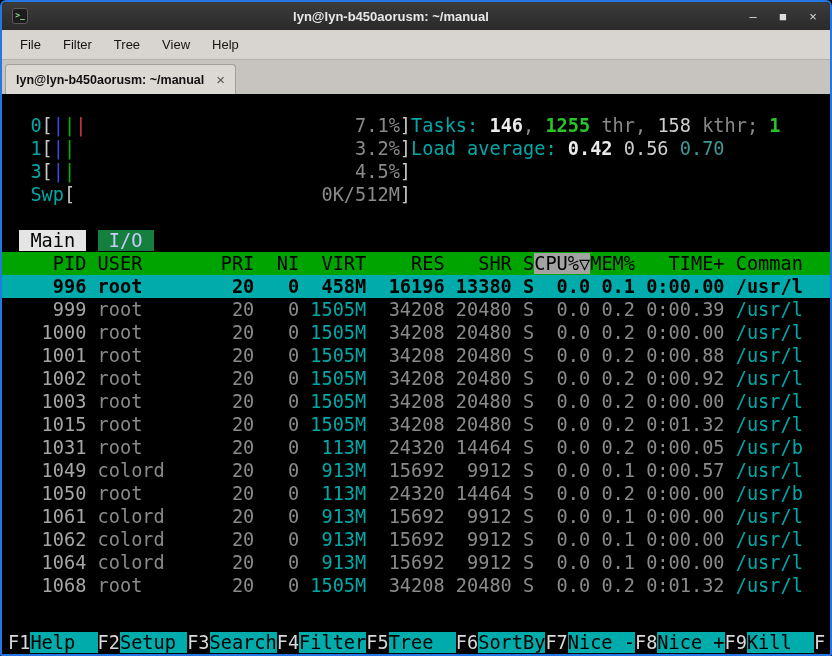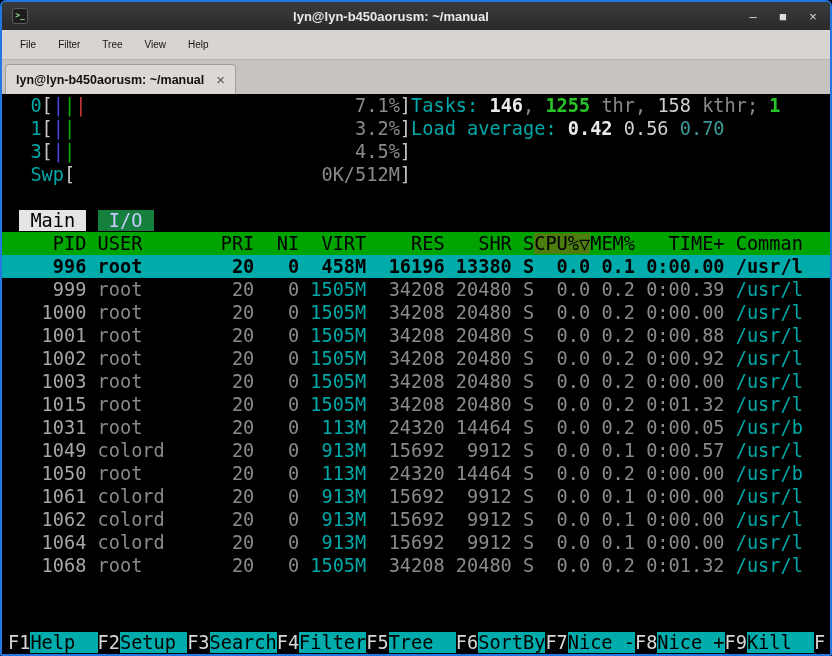--- a/index.html
+++ b/index.html
@@ -4,43 +4,43 @@
 <style>
   *{margin:0;padding:0;box-sizing:border-box}
   html,body{width:832px;height:656px;overflow:hidden;background:#000;font-family:"Liberation Sans",sans-serif}
   .window{width:832px;height:656px;border:2px solid #2476e3;border-radius:6px 6px 2px 2px;display:flex;flex-direction:column;overflow:hidden;background:#000}
   .titlebar{height:28px;background:linear-gradient(#3b3b3b,#2a2a2a);display:flex;align-items:center;padding:0 10px;flex:0 0 auto}
   .title-icon{width:16px;height:16px;background:#1d1d1d;border:1px solid #5a5a5a;border-radius:3px;color:#8fe08f;font-family:"DejaVu Sans Mono",monospace;font-size:8px;line-height:14px;font-weight:bold;text-align:center;margin-right:8px}
   .title-text{flex:1;text-align:center;color:#e8e8e8;font-weight:700;font-size:13px}
   .win-controls{display:flex;gap:16px;color:#dcdcdc;font-size:13px;align-items:center}
   .win-btn{width:14px;text-align:center;cursor:default}
   .menubar{height:30px;background:#d8d4cf;border-bottom:1px solid #b5b1ac;display:flex;align-items:center;padding:0 8px;gap:2px;flex:0 0 auto}
-  .menu-item{padding:5px 10px;font-size:10px;color:#151515}
+  .menu-item{padding:5px 10px;font-size:13px;color:#151515}
   .tabbar{height:34px;background:#c7c3be;display:flex;align-items:stretch;padding:4px 4px 0 3px;flex:0 0 auto}
   .tab{display:flex;align-items:center;gap:12px;background:#dcd8d3;border:1px solid #a29e99;border-bottom:none;border-radius:4px 4px 0 0;padding:0 10px;font-size:12.5px;font-weight:700;color:#111}
   .tab-close{font-weight:400;color:#555;font-size:15px}
-  .terminal{flex:1;background:#000;font-family:"DejaVu Sans Mono",monospace;font-size:18.6px;line-height:23px;padding-top:0;display:flex;flex-direction:column;overflow:hidden}
+  .terminal{flex:1;background:#000;font-family:"DejaVu Sans Mono",monospace;font-size:18.6px;line-height:23px;padding-top:20px;display:flex;flex-direction:column;overflow:hidden}
   .line{white-space:pre;height:23px;flex:0 0 auto;padding-left:6px}
   .c-cyan{color:#00a8a8}
   .c-cyanb{color:#00c9c9;font-weight:700}
   .c-cyandim{color:#3d9999}
   .c-gray{color:#8a8a8a}
   .c-white{color:#cfcfcf}
   .c-whiteb{color:#ebebeb;font-weight:700}
   .c-greenb{color:#28c528;font-weight:700}
   .c-bracket{color:#c6c6c6}
   .c-pid{color:#a6a6a6}
   .c-mcyan{color:#00a8a8}
   .b-green{color:#00b400}
   .b-blue{color:#4545e0}
   .b-red{color:#cc3a3a}
   .b-magenta{color:#c03ac0}
   .hdr{background:#00a400;color:#000}
   .hdr span{color:#000}
-  .hdr .sort{background:#4d7c0f}
+  .hdr .sort{background:#a3a3a3}
   .row.sel{background:#00abab}
   .row.sel span{color:#000 !important;font-weight:bold}
   .tab-main{background:#e5e5e5;color:#000}
   .tab-io{background:#15803d;color:#cacaff}
   .fbar{margin-top:auto}
   .fkey{color:#d8d8d8}
   .flabel{background:#00abab;color:#000}
 </style>
 </head>
 <body>

